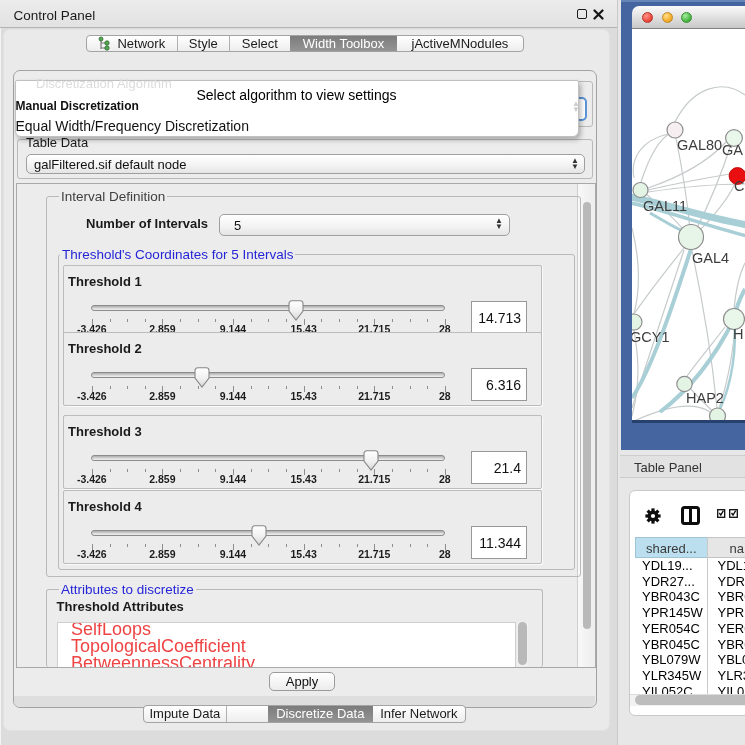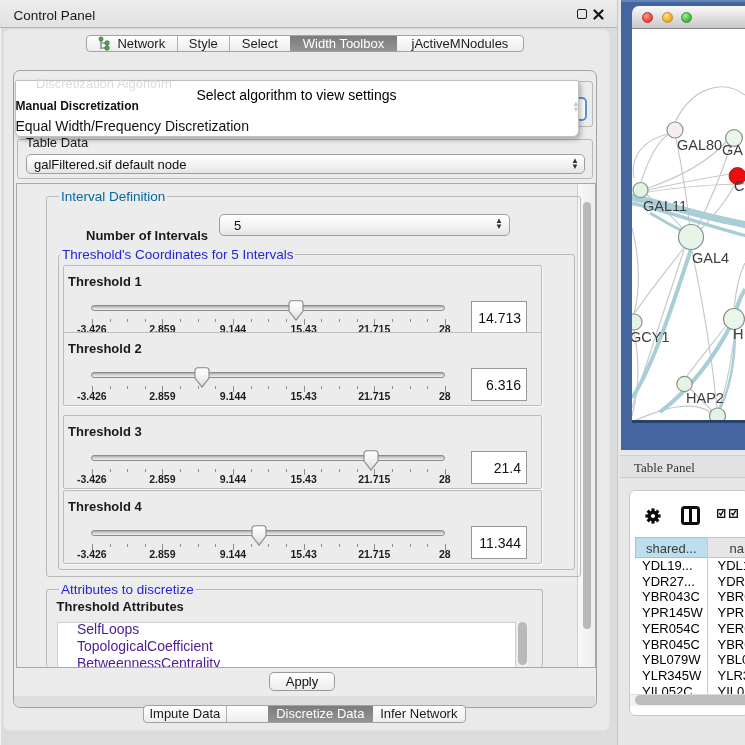--- a/index.html
+++ b/index.html
@@ -65,24 +65,24 @@
 <div class="combo" style="left:26px; top:154px; width:559px; height:20px;"></div>
 <div class="combotext" style="left:34px; top:157px;">galFiltered.sif default node</div>
 <div class="arrows" style="left:571px; top:158px;">▲<br>▼</div>
 
 <div class="abs" style="left:15.5px; top:183px; width:580px; height:485px; background:#ececec; border:1px solid #a9a9a9;"></div>
 
 <div class="abs" style="left:576.5px; top:184px; width:18.5px; height:483px; background:linear-gradient(90deg,#f8f8f8,#ededed); border-left:1px solid #cfcfcf;"></div>
 <div class="abs" style="left:582.5px; top:202px; width:8.5px; height:427px; background:#b9b9b9; border-radius:4.5px;"></div>
 
 <div class="groupbox" style="left:46px; top:196px; width:535px; height:381px;">
-    <div class="gtitle" style="left:12px; color:#0369a1;">Interval Definition</div>
+    <div class="gtitle" style="left:12px; color:#404040;">Interval Definition</div>
   </div>
 
-<div class="abs t13 bold" style="left:86px; top:228px;">Number of Intervals</div>
+<div class="abs t13 bold" style="left:86px; top:216px;">Number of Intervals</div>
 <div class="combo" style="left:219px; top:214px; width:291px; height:22px;"></div>
 <div class="combotext" style="left:234px; top:218px;">5</div>
 <div class="arrows" style="left:495px; top:218px;">▲<br>▼</div>
 
 <div class="groupbox" style="left:58px; top:254px; width:517px; height:316px;">
     <div class="gtitle" style="left:1px; color:#2525d8;">Threshold's Coordinates for 5 Intervals</div>
   </div>
 
 <div class="thbox" style="top:265px;">
   <div class="thlabel">Threshold 1</div>
@@ -259,21 +259,21 @@
       </defs>
     </svg>
   <div class="valbox">11.344</div>
 </div>
 
 <div class="groupbox" style="left:46px; top:589px; width:497px; height:78px; border-bottom:none;">
     <div class="gtitle" style="left:12px; color:#2525d8;">Attributes to discretize</div>
   </div>
 <div class="abs t13 bold" style="left:56.5px; top:599px;">Threshold Attributes</div>
 <div class="abs" style="left:57px; top:622px; width:459px; height:45px; background:#fff; border:1px solid #cfcfcf; border-bottom:none; overflow:hidden;">
-  <div style="font-size:14px; color:#4c1d95; padding-left:19px; line-height:17px; margin-top:-2px;">SelfLoops<br>TopologicalCoefficient<br>BetweennessCentrality</div>
+  <div style="font-size:18px; color:#ef4444; padding-left:13px; line-height:17px; margin-top:-2px;">SelfLoops<br>TopologicalCoefficient<br>BetweennessCentrality</div>
 </div>
 <div class="abs" style="left:516.5px; top:622px; width:11px; height:45px; background:#f0f0f0;"></div>
 <div class="abs" style="left:517.5px; top:622px; width:9px; height:43px; background:#b9b9b9; border-radius:4.5px;"></div>
 
 <div class="abs" style="left:269px; top:671.5px; width:66px; height:19.5px; border:1px solid #9b9b9b; border-radius:5px; background:linear-gradient(#ffffff,#ececec); display:flex; align-items:center; justify-content:center; font-size:13px; color:#111;">Apply</div>
 
 <div class="abs" style="left:142.7px; top:704.5px; width:323.3px; height:18px; border:1px solid #a3a3a3; border-radius:4px; background:linear-gradient(#ffffff,#ededed); overflow:hidden; display:flex;">
   <div class="seg" style="width:96px; border-right:1px solid #b0b0b0;">Impute Data</div>
   <div class="seg segdark" style="width:120.7px;margin-left:41px;">Discretize Data</div>
   <div class="seg" style="width:106.6px;">Infer Network</div>
@@ -346,21 +346,21 @@
     <text x="11" y="182">GAL11</text>
     <text x="60" y="234">GAL4</text>
     <text x="-2" y="313">GCY1</text>
     <text x="101" y="310">H</text>
     <text x="54" y="374">HAP2</text>
   </g>
 </svg>
 <div class="abs" style="left:632px; top:420px; width:113px; height:3px; background:#27416e;"></div>
 
 <div class="abs" style="left:619.5px; top:455px; width:125.5px; height:23px; background:#e2e2e2; border-top:1px solid #cdcdcd; border-bottom:1px solid #cbcbcb; font-size:13px; color:#333;">
-    <span style="position:absolute; left:14.5px; top:4px;font-family:Liberation Serif, serif;">Table Panel</span>
+    <span style="position:absolute; left:14.5px; top:4px;">Table Panel</span>
   </div>
 
 <div class="abs" style="left:629px; top:490px; width:120px; height:226px; background:#fff; border:1px solid #c9c9c9; border-radius:6px; overflow:hidden;">
 
   <svg style="position:absolute; left:14.5px; top:16.5px;" width="16" height="16" viewBox="-8 -8 16 16">
       <g fill="#0d0d0d">
         <rect x="-1.6" y="-7.6" width="3.2" height="3.4" transform="rotate(0)"></rect>
         <rect x="-1.6" y="-7.6" width="3.2" height="3.4" transform="rotate(45)"></rect>
         <rect x="-1.6" y="-7.6" width="3.2" height="3.4" transform="rotate(90)"></rect>
         <rect x="-1.6" y="-7.6" width="3.2" height="3.4" transform="rotate(135)"></rect>

